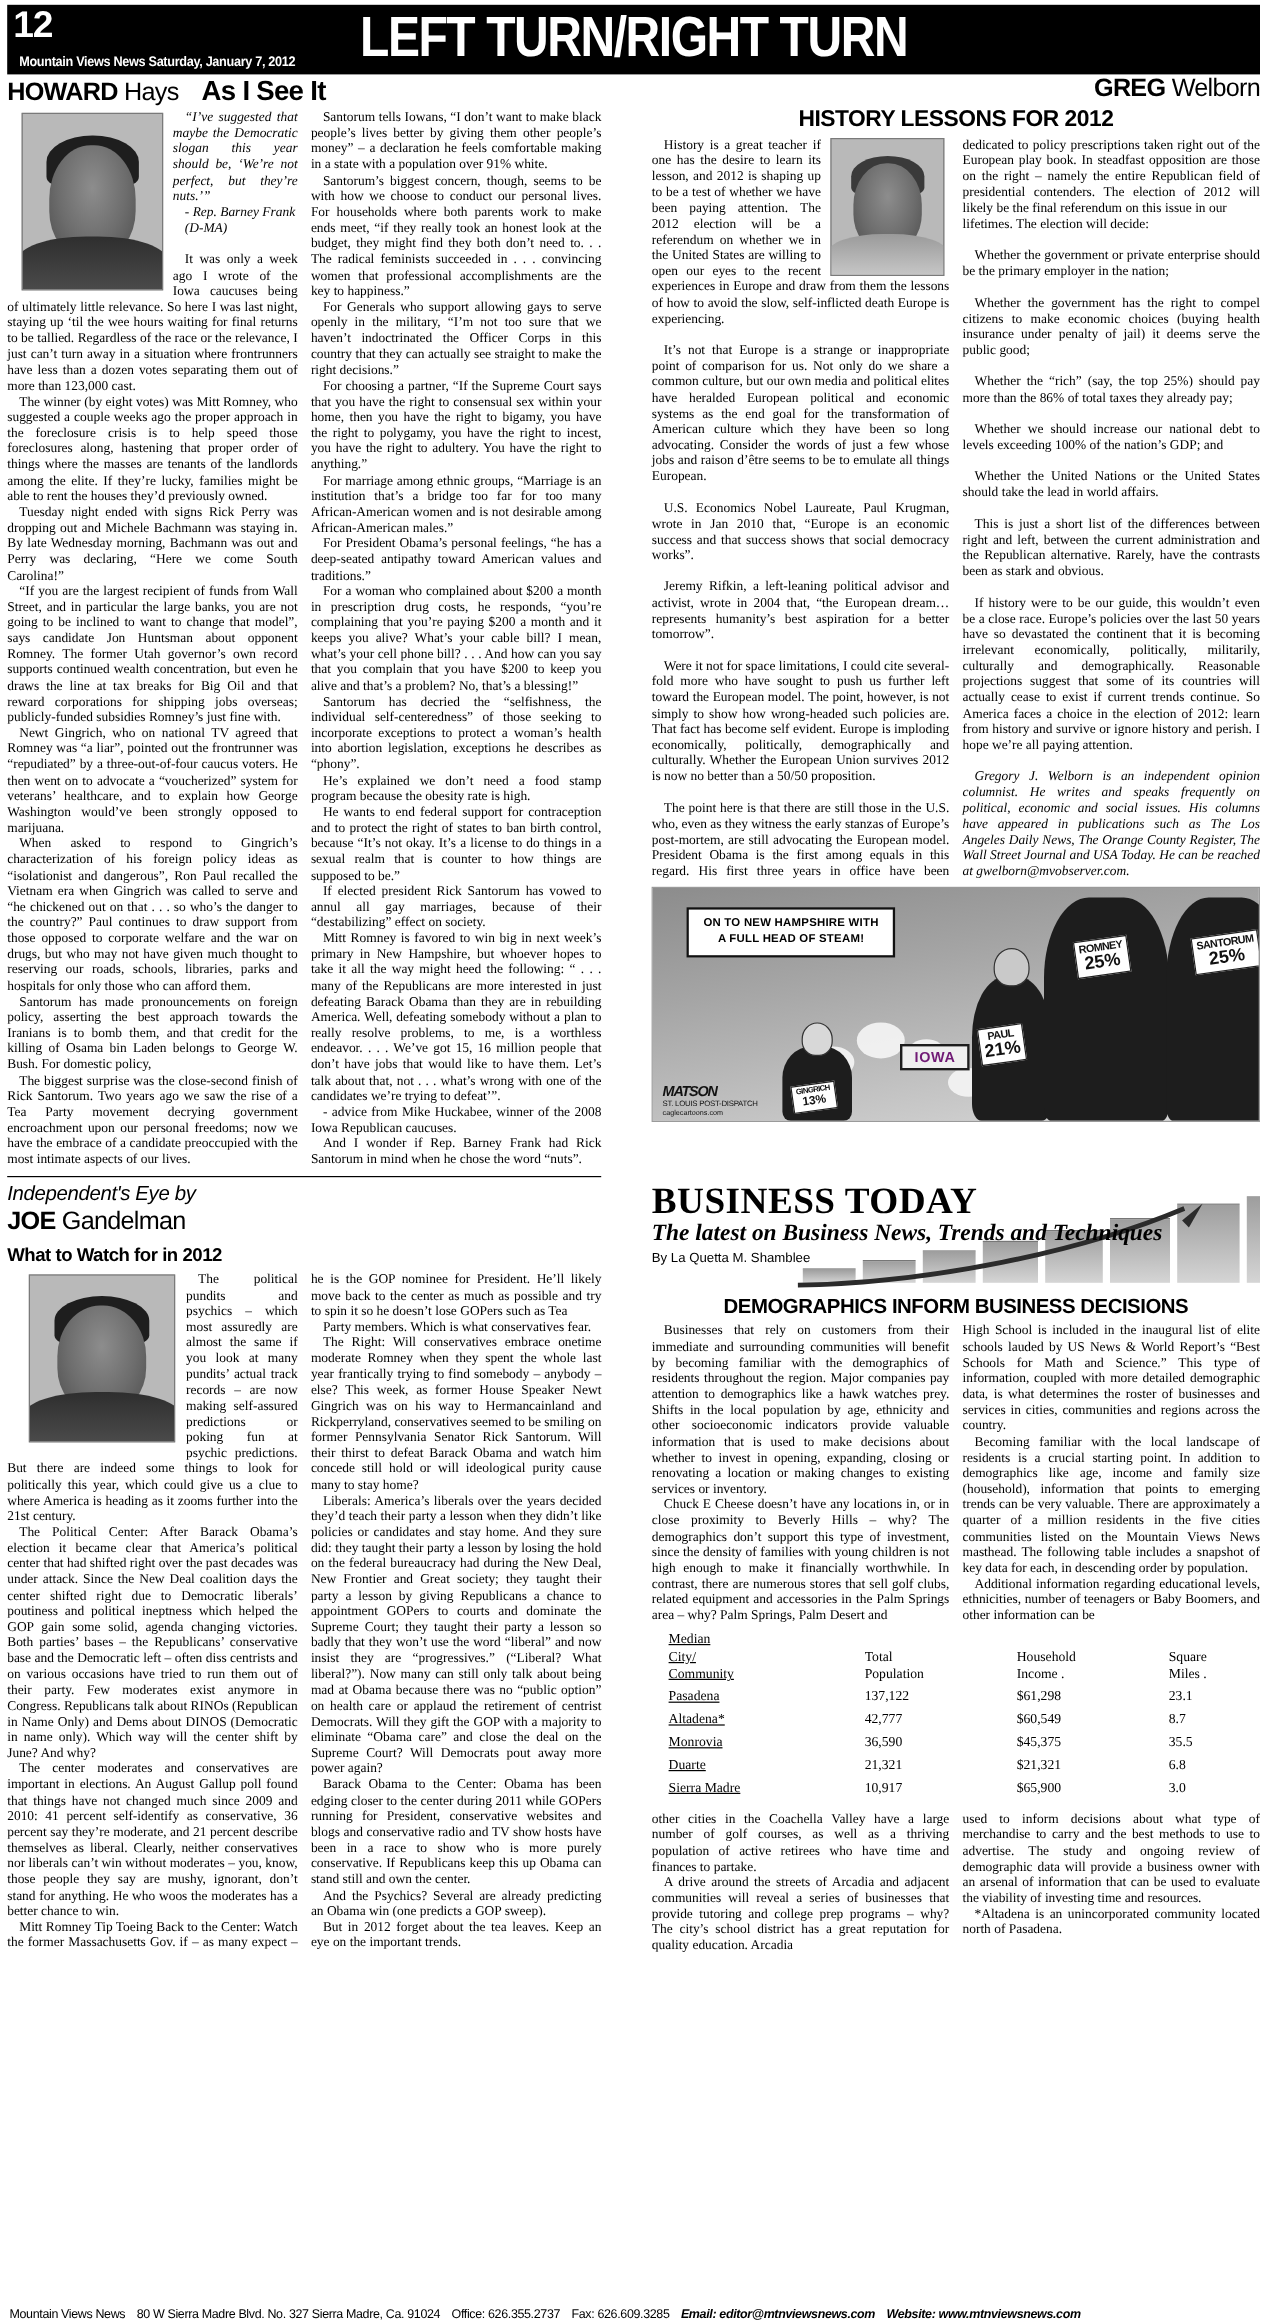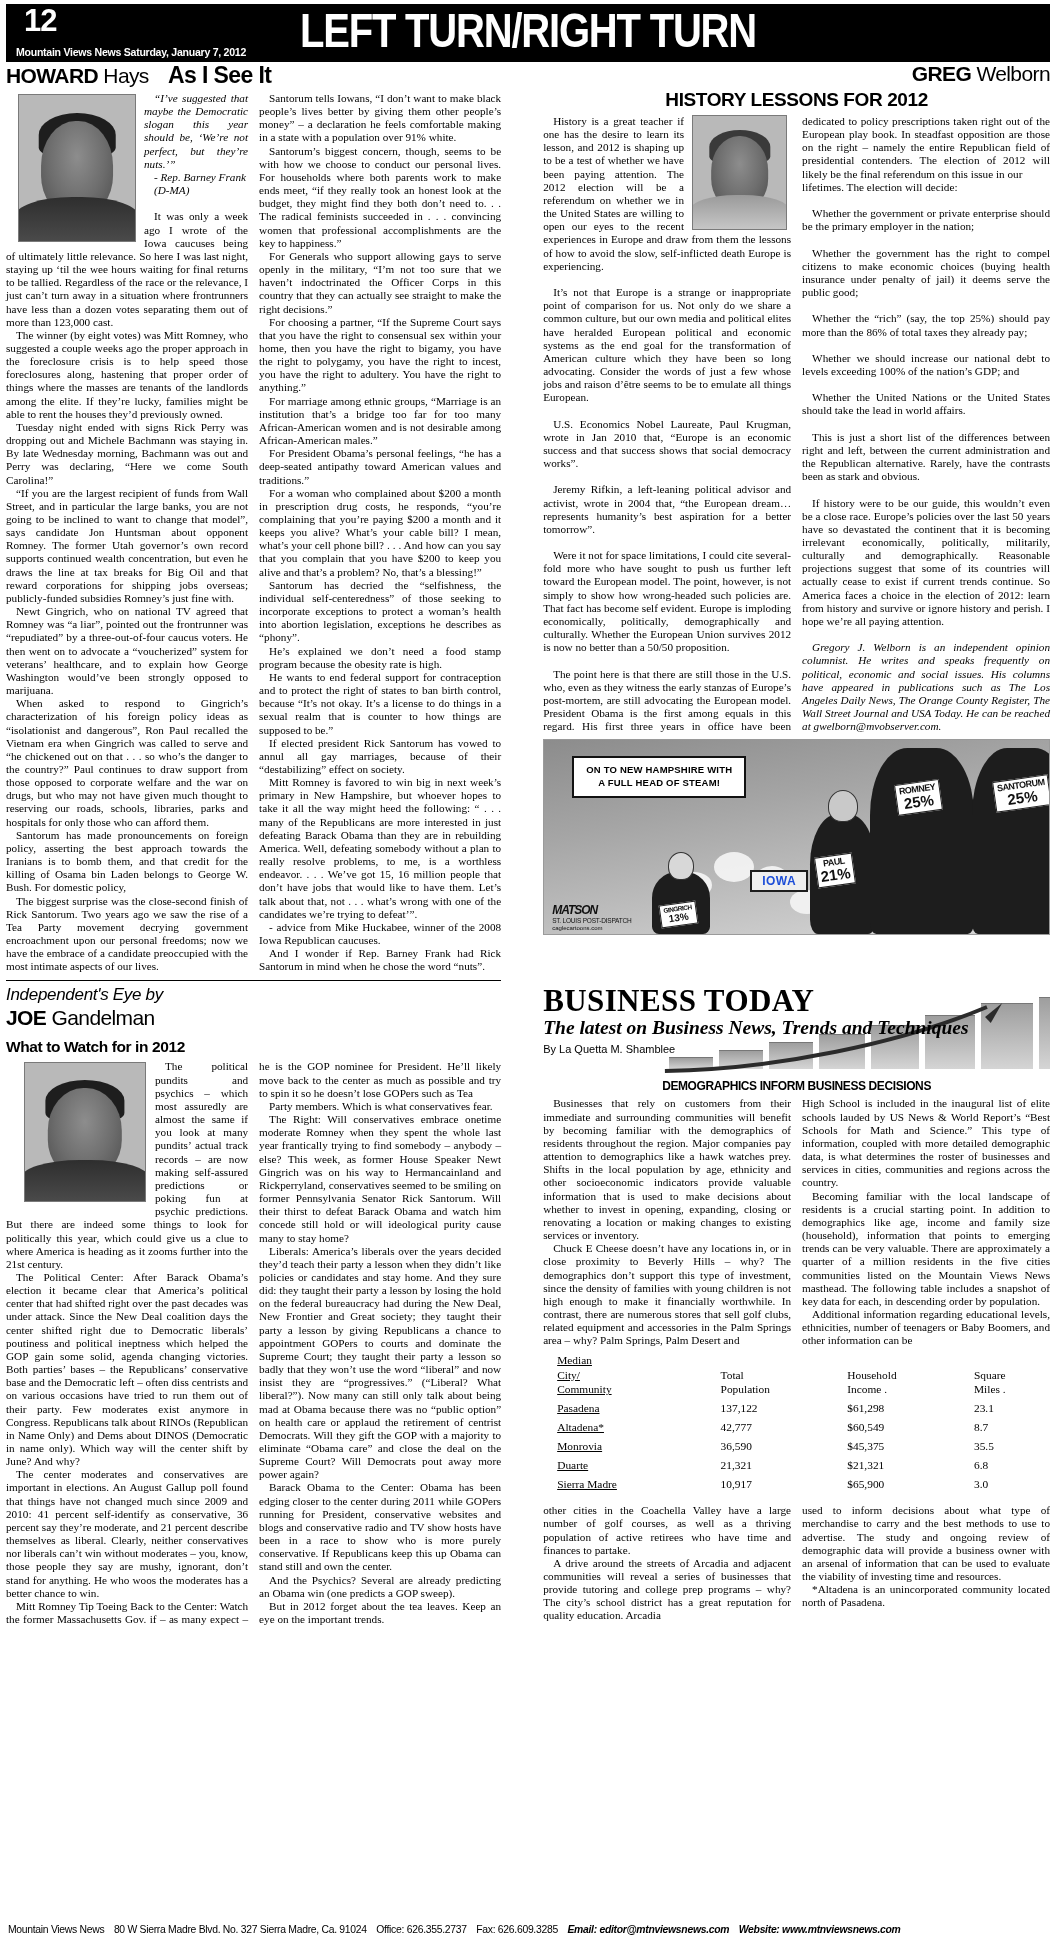--- a/index.html
+++ b/index.html
@@ -12,21 +12,21 @@
     overflow:hidden;
   }
 
   
   .masthead{
     background:#000; color:#fff;
     height:58px; position:relative;
     margin:4px 6px 0 6px;
   }
   .mh-page{
-    position:absolute; left:18px; top:-1px;
+    position:absolute; left:5px; top:-1px;
     font-family:"Liberation Sans", sans-serif;
     font-weight:bold; font-size:31px; letter-spacing:-1px;
   }
   .mh-sub{
     position:absolute; left:10px; bottom:4px;
     font-family:"Liberation Sans", sans-serif;
     font-weight:bold; font-size:11.5px;
     letter-spacing:-0.3px;
     transform:scaleX(0.92); transform-origin:left;
   }
@@ -155,21 +155,21 @@
   }
   .bib .nm{ font-size:9px; letter-spacing:-0.5px; display:block; }
   .bib .pc{ font-size:15px; display:block; }
   .bib.small .nm{ font-size:6.5px; }
   .bib.small .pc{ font-size:10px; }
   .iowa-sign{
     position:absolute;
     background:#efefef; border:2px solid #1d1d1d;
     font-family:"Liberation Sans", sans-serif;
     font-weight:bold; font-size:12px; letter-spacing:0.5px;
-    padding:2px 10px; color:#1d4ed8;
+    padding:2px 10px; color:#701a75;
   }
   .steam{
     position:absolute; border-radius:50%;
     background:#f2f2f2; opacity:0.95;
   }
   .cartoon-credit{
     position:absolute; left:8px; bottom:3px;
     font-family:"Liberation Sans", sans-serif;
     color:#111; line-height:1.05;
   }
@@ -198,21 +198,21 @@
     border-top:1px solid #777;
   }
   .biz-curve{ position:absolute; left:0; bottom:0; width:100%; height:100%; z-index:2; }
   .biz-author{
     position:relative; z-index:3;
     font-family:"Liberation Sans", sans-serif;
     font-size:11px; margin-top:4px;
   }
   .biz-head{
     font-family:"Liberation Sans", sans-serif;
-    font-weight:bold; font-size:12px; text-align:center;
+    font-weight:bold; font-size:17px; text-align:center;
     letter-spacing:-0.4px; margin:4px 0 4px 0;
   }
 
   
   .demo-table{
     width:100%; border-collapse:collapse;
     font-size:11.4px; line-height:1.26;
     margin:6px 0 4px 0;
   }
   .demo-table th{

